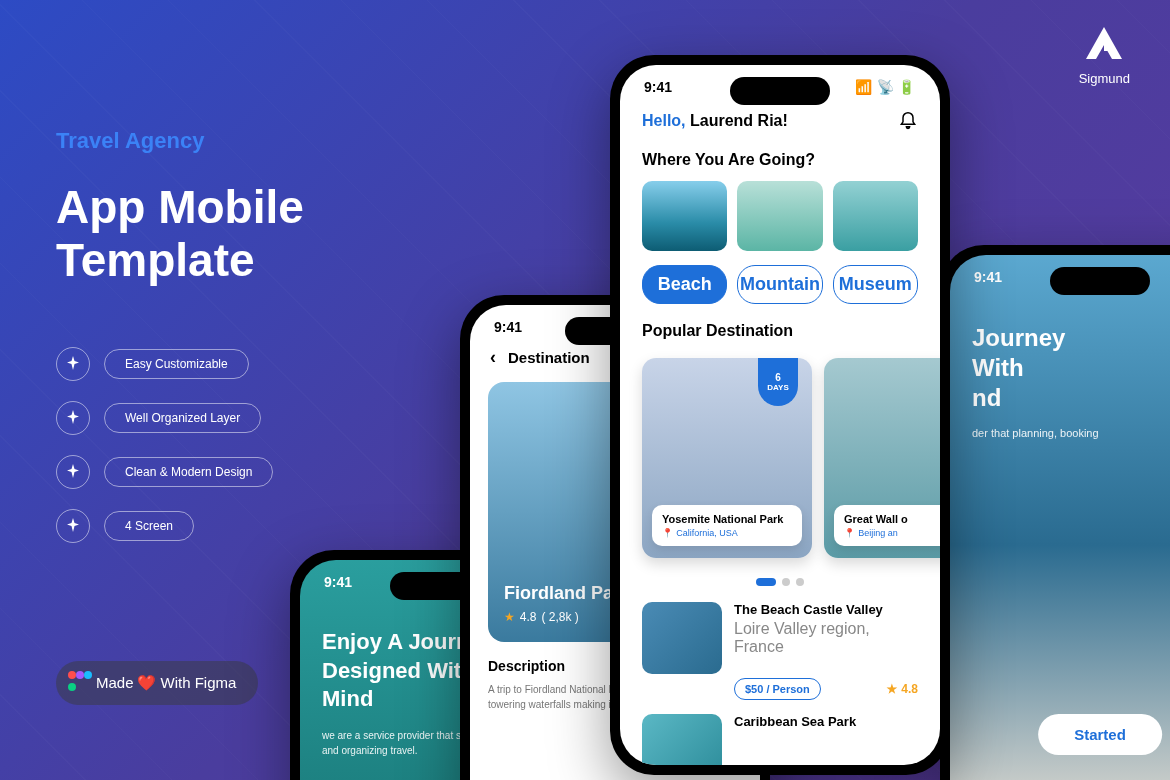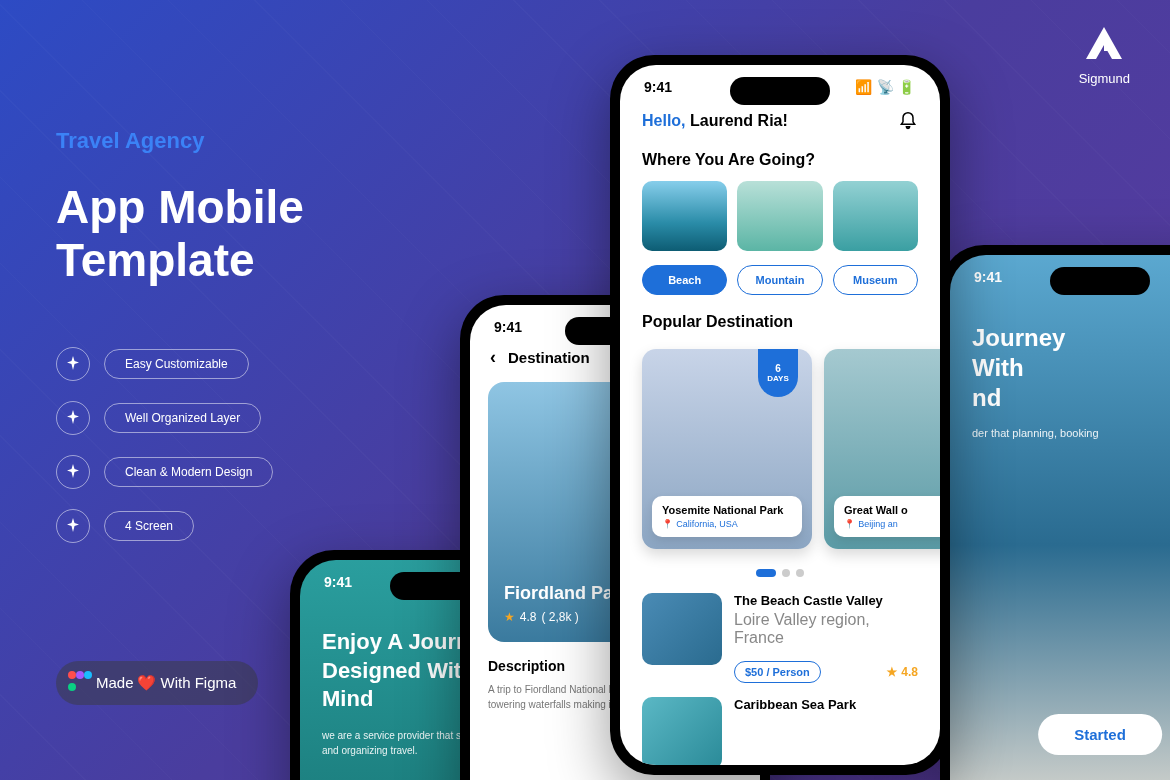--- a/index.html
+++ b/index.html
@@ -119,21 +119,21 @@
 .p1-tiles { display: flex; gap: 10px; padding: 0 22px; }
 .p1-tile { flex: 1; height: 70px; border-radius: 10px; }
 .t-a { background: linear-gradient(180deg, #87ceeb 0%, #2a8ca8 60%, #0d5c73 100%); }
 .t-b { background: linear-gradient(180deg, #b8e0d8 0%, #5bb5a5 100%); }
 .t-c { background: linear-gradient(180deg, #93d1d3 0%, #3a9fa2 100%); }
 .p1-chips { display: flex; gap: 10px; padding: 14px 22px; }
 .chip {
   flex: 1;
   padding: 8px 0;
   border-radius: 18px;
-  font-size: 11px;
+  font-size: 18px;
   font-weight: 600;
   text-align: center;
   border: 1.5px solid #1e6fd9;
   color: #1e6fd9;
   background: #fff;
 }
 .chip.active { background: #1e6fd9; color: #fff; }
 .p1-cards { display: flex; gap: 12px; padding: 6px 22px; }
 .p1-card {
   flex: 0 0 170px;
@@ -161,21 +161,21 @@
 .p1-card-label .s { font-size: 9px; color: #1e6fd9; display: flex; align-items: center; gap: 3px; margin-top: 3px; }
 .p1-dots { display: flex; gap: 6px; justify-content: center; padding: 14px 0 10px; }
 .p1-dots span { width: 8px; height: 8px; background: #ccc; border-radius: 4px; }
 .p1-dots span.active { width: 20px; background: #1e6fd9; }
 .p1-list { padding: 6px 22px; }
 .p1-list-item { display: flex; gap: 12px; margin-bottom: 14px; }
 .p1-list-img { width: 80px; height: 72px; border-radius: 10px; background: linear-gradient(135deg, #4a8bb5, #2a6b8f); }
 .p1-list-body { flex: 1; }
 .p1-list-body .t { font-size: 13px; font-weight: 700; }
 .p1-list-body .s { font-size: 16px; color: #888; margin-top: 3px; }
-.p1-list-body .row { display: flex; justify-content: space-between; align-items: center; margin-top: 14px; gap: 20px; }
+.p1-list-body .row { display: flex; justify-content: space-between; align-items: center; margin-top: 22px; gap: 20px; }
 .price-pill { border: 1.5px solid #1e6fd9; color: #1e6fd9; border-radius: 14px; padding: 4px 10px; font-size: 11px; font-weight: 700; }
 .rating { color: #f5a623; font-size: 12px; font-weight: 700; display: flex; align-items: center; gap: 4px; }
 
 
 .phone-2 { left: 180px; top: 240px; height: 560px; z-index: 2; width: 310px; }
 .p2-head { display: flex; align-items: center; gap: 12px; padding: 4px 20px 14px; font-size: 15px; font-weight: 700; }
 .p2-img { margin: 0 18px; height: 260px; border-radius: 16px; background: linear-gradient(180deg, #8fc5e3 0%, #3a7a9e 100%); position: relative; }
 .p2-img-text { position: absolute; bottom: 18px; left: 16px; color: #fff; }
 .p2-img-text .t { font-size: 18px; font-weight: 700; }
 .p2-img-text .r { font-size: 12px; display: flex; align-items: center; gap: 5px; margin-top: 6px; }

